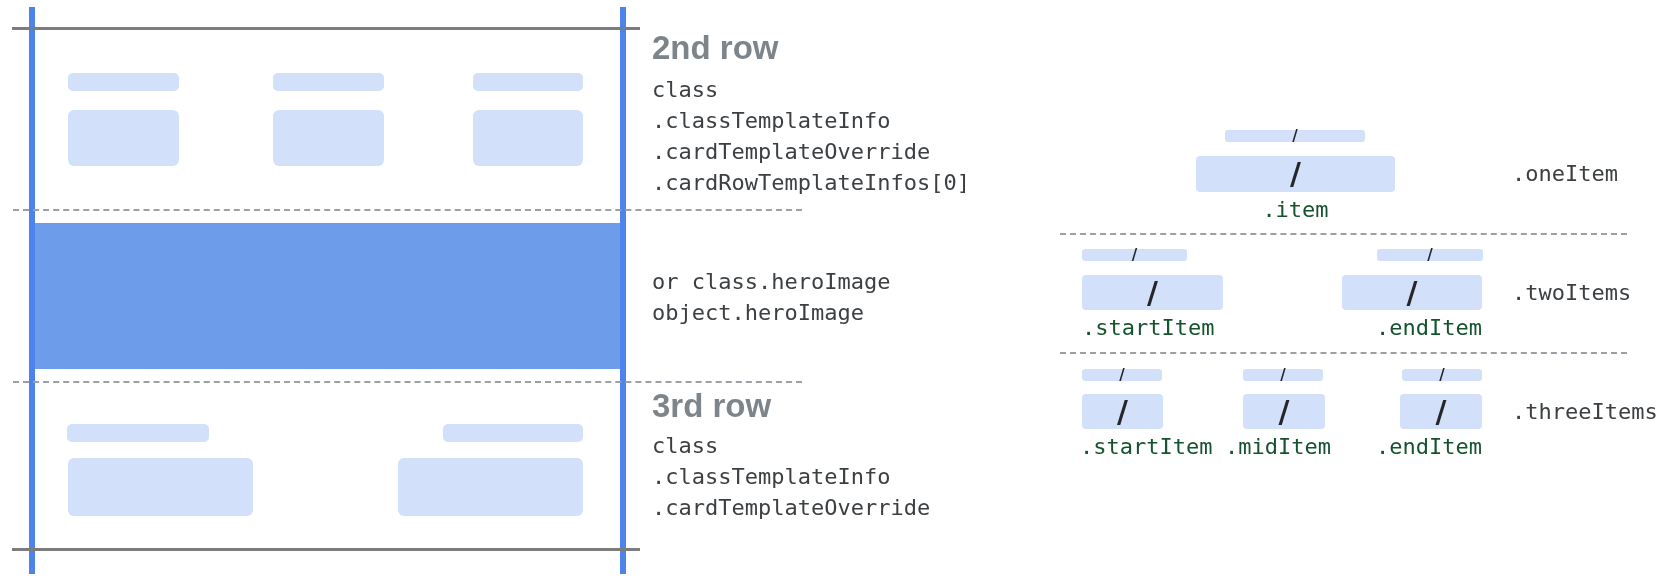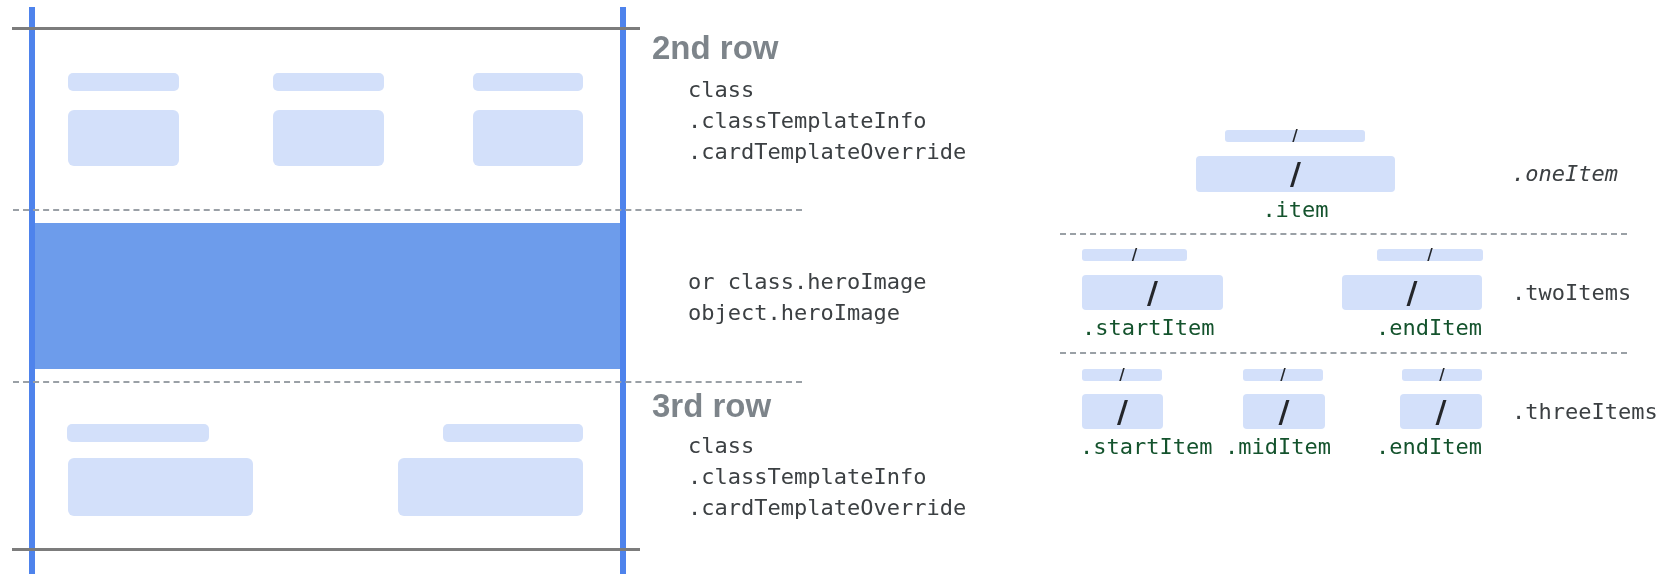--- a/index.html
+++ b/index.html
@@ -12,21 +12,21 @@
   .vline{width:6px;background:#4e83ec;}
   .hrule{height:3px;background:#7c7c7c;}
   .dashrule{height:0;border-top:2px dashed #9aa0a6;}
   
   .ph{background:#d3e0fa;}
   .ph-sm{border-radius:5px;}
   .ph-lg{border-radius:6px;}
   .hero{background:#6d9ceb;}
   
   .heading{font:700 33px/40px "Liberation Sans",sans-serif;color:#7d848a;white-space:nowrap;}
-  .code{font:22px/31px "DejaVu Sans Mono",monospace;color:#3c4043;white-space:nowrap;margin-left:36px;}
+  .code{font:22px/31px "DejaVu Sans Mono",monospace;color:#3c4043;white-space:nowrap;}
   .code div{height:31px;}
   
   .bar-sm{height:12px;border-radius:3px;background:#d3e0fa;text-align:center;}
   .bar-lg{border-radius:4px;background:#d3e0fa;text-align:center;}
   .slash-sm{font:600 15px/12px "DejaVu Sans",sans-serif;color:#24262a;display:block;}
   .slash-lg{font:700 30px/35px "DejaVu Sans",sans-serif;color:#24262a;display:block;}
   .slash-lg.h36{line-height:36px;}
   .item-label{font:22px/26px "DejaVu Sans Mono",monospace;color:#14532d;white-space:nowrap;}
   .center-label{text-align:center;}
   .side-label{font:22px/26px "DejaVu Sans Mono",monospace;color:#3c4043;white-space:nowrap;}
@@ -55,20 +55,21 @@
   <div class="abs ph ph-sm" style="left:67px;top:424px;width:142px;height:18px;"></div>
   <div class="abs ph ph-sm" style="left:443px;top:424px;width:140px;height:18px;"></div>
   <div class="abs ph ph-lg" style="left:68px;top:458px;width:185px;height:58px;"></div>
   <div class="abs ph ph-lg" style="left:398px;top:458px;width:185px;height:58px;"></div>
 
   <div class="abs heading" style="left:652px;top:28px;">2nd row</div>
   <div class="abs code" style="left:652px;top:74px;">
     <div>class</div>
     <div>.classTemplateInfo</div>
     <div>.cardTemplateOverride</div>
+    <div>.cardRowTemplateInfos[0]</div>
   </div>
 
   <div class="abs code" style="left:652px;top:266px;">
     <div>or class.heroImage</div>
     <div>object.heroImage</div>
   </div>
 
   <div class="abs heading" style="left:652px;top:386px;">3rd row</div>
   <div class="abs code" style="left:652px;top:430px;">
     <div>class</div>
@@ -77,21 +78,21 @@
   </div>
 
   <div>
     <div class="abs bar-sm" style="left:1225px;top:130px;width:140px;">
       <span class="slash-sm">/</span>
     </div>
     <div class="abs bar-lg" style="left:1196px;top:156px;width:199px;height:36px;">
       <span class="slash-lg h36">/</span>
     </div>
     <div class="abs item-label center-label" style="left:1196px;top:197px;width:199px;">.item</div>
-    <div class="abs side-label" style="left:1512px;top:161px;font-style:italic;">.oneItem</div>
+    <div class="abs side-label" style="left:1512px;top:161px;">.oneItem</div>
   </div>
 
   <div class="abs dashrule" style="left:1060px;top:233px;width:567px;"></div>
 
   <div>
     <div class="abs bar-sm" style="left:1082px;top:249px;width:105px;">
       <span class="slash-sm">/</span>
     </div>
     <div class="abs bar-lg" style="left:1082px;top:275px;width:141px;height:35px;">
       <span class="slash-lg">/</span>

